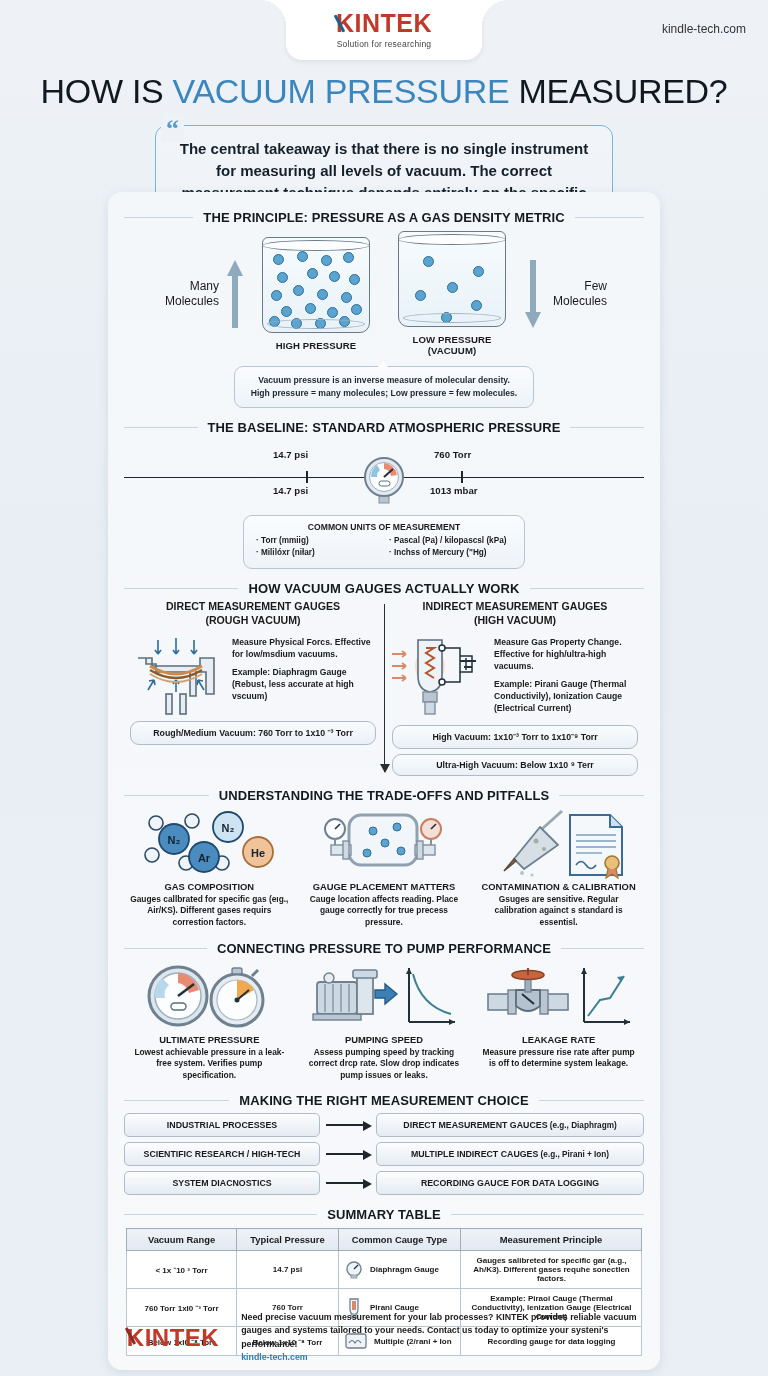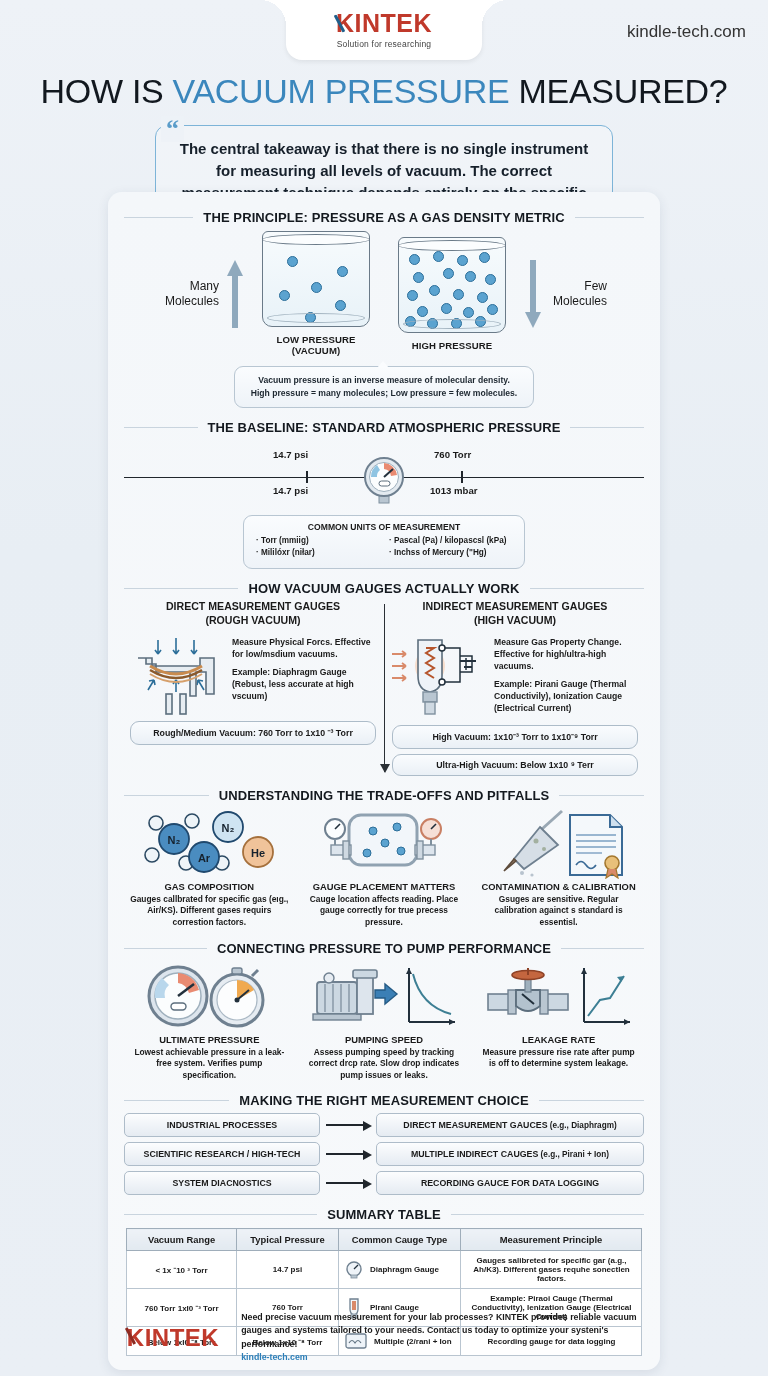--- a/index.html
+++ b/index.html
@@ -31,21 +31,21 @@
     font-size: 25px; font-weight: 700; letter-spacing: .5px;
     color: #c0392b; line-height: 1; position: relative;
   }
   .kintek-word .k-slash {
     position:absolute; left:2px; top:3px; width:3px; height:19px;
     background:#1f5f8b; transform: rotate(-28deg); border-radius:1px;
   }
   .logo-sub { font-size: 8.5px; color:#444; margin-top:3px; letter-spacing:.2px; }
   .site-url {
     position:absolute; right:22px; top:22px;
-    font-size: 17px; color:#333;
+    font-size: 12px; color:#333;
   }
   
   .main-title {
     text-align:center; font-size: 34px; font-weight:400;
     letter-spacing:-.3px; margin-top: 4px; color:#12181f;
   }
   .main-title .accent { color:#3b87bd; }
   
   .quote-wrap { position:relative; margin: 14px 155px 0 155px; }
   .quote-box {
@@ -202,31 +202,20 @@
     <h2>THE PRINCIPLE: PRESSURE AS A GAS DENSITY METRIC</h2>
     <span class="rule"></span>
   </div>
 
   <div class="jars">
     <div class="side-lbl">Many<br>Molecules</div>
     <div class="arrow-up">
       <svg width="20" height="72" viewBox="0 0 20 72">
           <path d="M10 2 L18 18 L13 18 L13 70 L7 70 L7 18 L2 18 Z" fill="#8fa9bd" stroke="#5d7near" stroke-width="0"></path>
         </svg>
-    </div>
-    <div class="jar-col">
-      <div class="jar">
-        <span class="mol" style="left:24px;top:24px"></span>
-          <span class="mol" style="left:74px;top:34px"></span>
-        <span class="mol" style="left:48px;top:50px"></span>
-          <span class="mol" style="left:16px;top:58px"></span>
-        <span class="mol" style="left:72px;top:68px"></span>
-          <span class="mol" style="left:42px;top:80px"></span>
-      </div>
-      <div class="jar-cap">LOW PRESSURE (VACUUM)</div>
     </div>
     <div class="jar-col">
       <div class="jar">
         <span class="mol" style="left:10px;top:16px"></span>
           <span class="mol" style="left:34px;top:13px"></span>
         <span class="mol" style="left:58px;top:17px"></span>
           <span class="mol" style="left:80px;top:14px"></span>
         <span class="mol" style="left:14px;top:34px"></span>
           <span class="mol" style="left:44px;top:30px"></span>
         <span class="mol" style="left:66px;top:33px"></span>
@@ -238,20 +227,31 @@
         <span class="mol" style="left:18px;top:68px"></span>
           <span class="mol" style="left:42px;top:65px"></span>
         <span class="mol" style="left:64px;top:69px"></span>
           <span class="mol" style="left:88px;top:66px"></span>
         <span class="mol" style="left:28px;top:80px"></span>
           <span class="mol" style="left:52px;top:80px"></span>
         <span class="mol" style="left:76px;top:78px"></span>
           <span class="mol" style="left:6px;top:78px"></span>
       </div>
       <div class="jar-cap">HIGH PRESSURE</div>
+    </div>
+    <div class="jar-col">
+      <div class="jar">
+        <span class="mol" style="left:24px;top:24px"></span>
+          <span class="mol" style="left:74px;top:34px"></span>
+        <span class="mol" style="left:48px;top:50px"></span>
+          <span class="mol" style="left:16px;top:58px"></span>
+        <span class="mol" style="left:72px;top:68px"></span>
+          <span class="mol" style="left:42px;top:80px"></span>
+      </div>
+      <div class="jar-cap">LOW PRESSURE (VACUUM)</div>
     </div>
     <div class="arrow-dn">
       <svg width="20" height="72" viewBox="0 0 20 72">
           <path d="M10 70 L2 54 L7 54 L7 2 L13 2 L13 54 L18 54 Z" fill="#8fa9bd"></path>
         </svg>
     </div>
     <div class="side-lbl">Few<br>Molecules</div>
   </div>
 
   <div class="callout">

